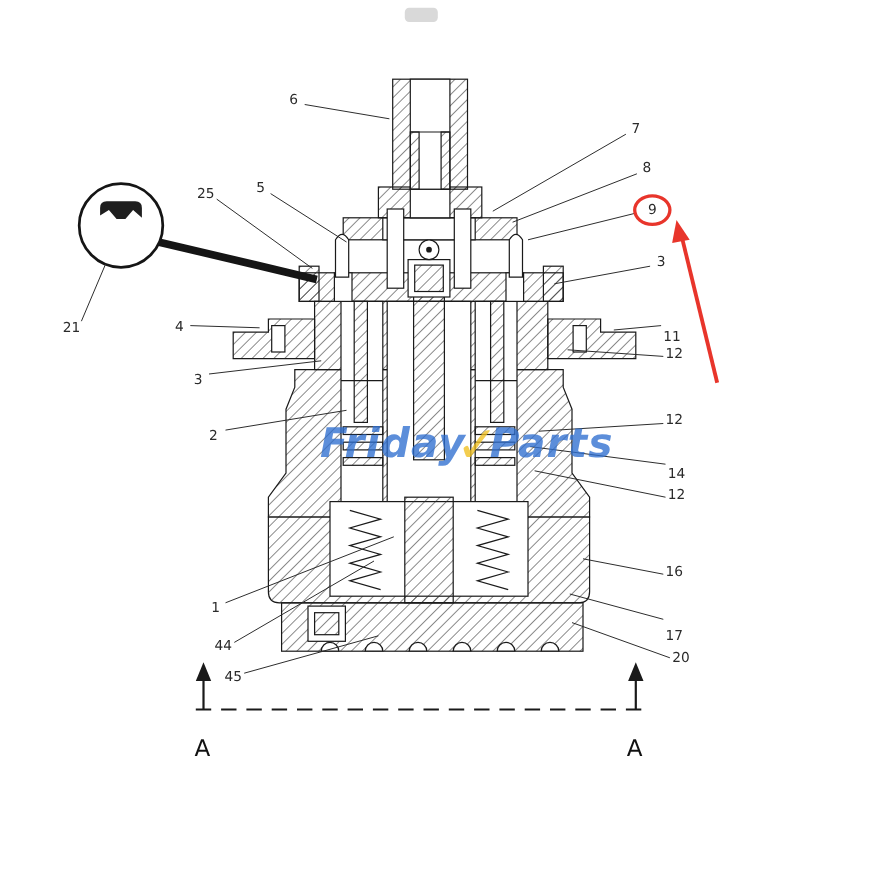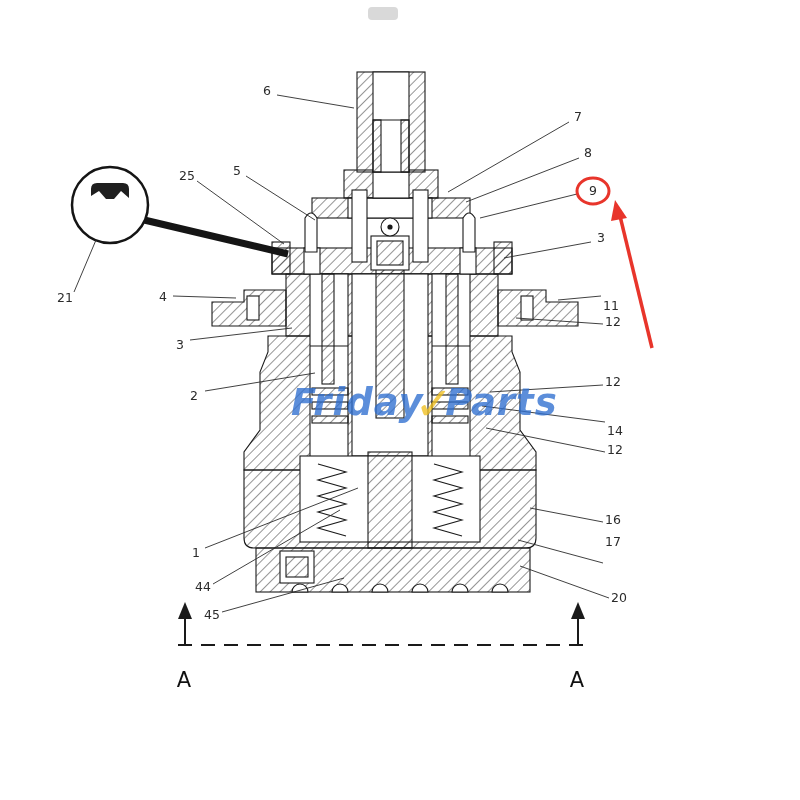--- a/index.html
+++ b/index.html
@@ -174,21 +174,21 @@
   <div class="callout" style="left:578px;top:117px">7</div>
   <div class="callout" style="left:588px;top:153px">8</div>
   <div class="callout" style="left:593px;top:191px">9</div>
   <div class="callout" style="left:601px;top:238px">3</div>
   <div class="callout" style="left:611px;top:306px">11</div>
   <div class="callout" style="left:613px;top:322px">12</div>
   <div class="callout" style="left:613px;top:382px">12</div>
   <div class="callout" style="left:615px;top:431px">14</div>
   <div class="callout" style="left:615px;top:450px">12</div>
   <div class="callout" style="left:613px;top:520px">16</div>
-  <div class="callout" style="left:613px;top:542px">17</div>
+  <div class="callout" style="left:613px;top:578px">17</div>
   <div class="callout" style="left:619px;top:598px">20</div>
   <div class="callout" style="left:187px;top:176px">25</div>
   <div class="callout" style="left:65px;top:298px">21</div>
   <div class="callout" style="left:212px;top:615px">45</div>
   <div class="callout" style="left:203px;top:587px">44</div>
 
   <div class="section-letter" style="left:184px;top:680px">A</div>
   <div class="section-letter" style="left:577px;top:680px">A</div>
 
 </div>

